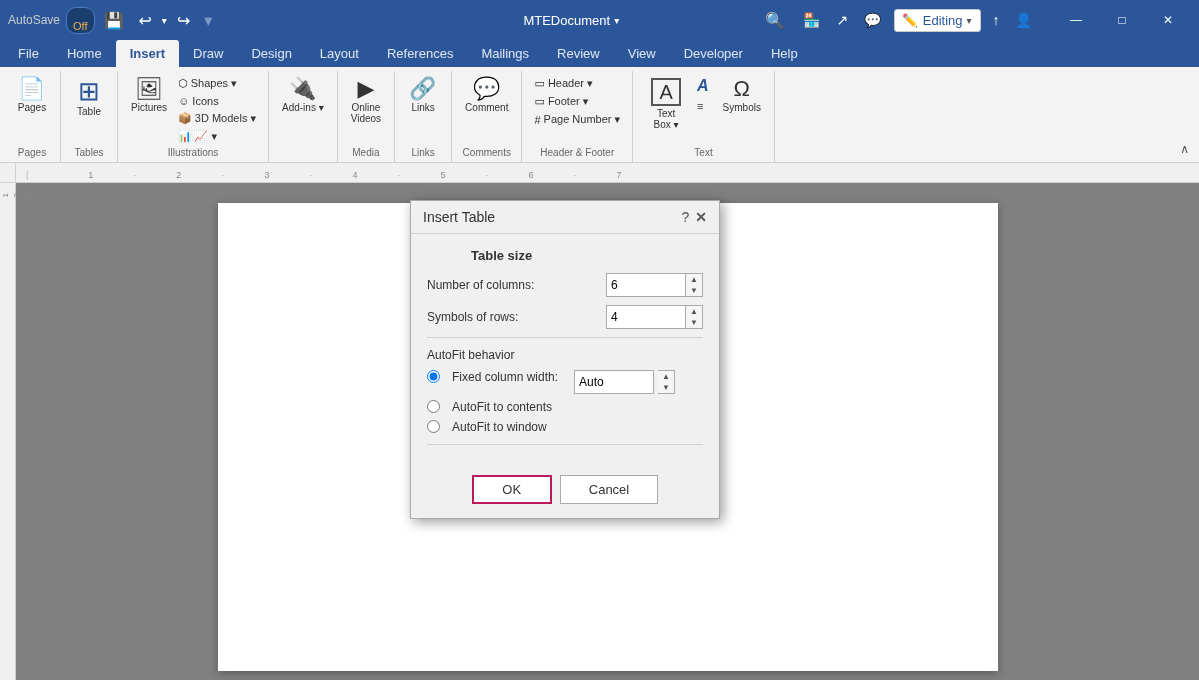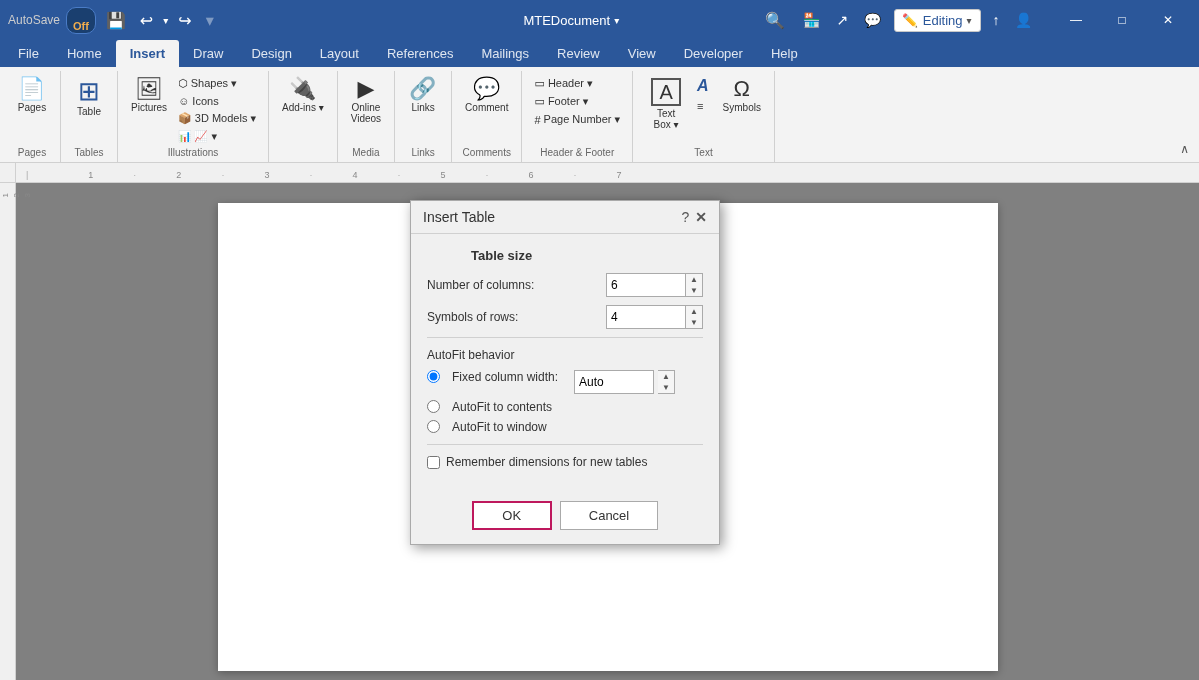--- a/index.html
+++ b/index.html
@@ -19,21 +19,21 @@
       background: #1a3f6f;
       border: 1px solid #4a7cc7;
       border-radius: 10px;
       padding: 1px 6px;
       font-size: 11px;
       color: white;
       display: flex;
       align-items: center;
       gap: 4px;
     }
-    .toggle-off { color: #f0ad4e; font-weight: bold; margin-top: 11px; }
+    .toggle-off { color: #f0ad4e; font-weight: normal; margin-top: 11px; }
     .title-bar-center { flex: 1; text-align: center; font-size: 13px; color: white; display: flex; align-items: center; justify-content: center; gap: 4px; }
     .title-bar-right { flex: 1; display: flex; align-items: center; justify-content: flex-end; gap: 8px; }
     .window-controls { display: flex; gap: 0; margin-left: 8px; }
     .win-btn { width: 46px; height: 40px; display: flex; align-items: center; justify-content: center; color: white; font-size: 12px; cursor: pointer; }
 
     
     .ribbon { background: #f3f3f3; border-bottom: 1px solid #d0d0d0; }
     .ribbon-tabs { background: #2b579a; display: flex; align-items: flex-end; padding-left: 4px; }
     .ribbon-tab {
       padding: 6px 14px;
@@ -470,24 +470,20 @@
         </div>
 
         <div class="radio-row">
           <input type="radio" name="autofit" style="">
           <span>AutoFit to window</span>
         </div>
       </div>
 
       <div class="divider-line"></div>
 
-      <div class="checkbox-row">
-        <input type="checkbox" style="">
-        <span>Remember dimensions for new tables</span>
-      </div>
     </div>
 
     <div class="dialog-footer">
       <button class="btn-ok">OK</button>
       <button class="btn-cancel">Cancel</button>
     </div>
   </div>
 </div>
 
 </body></html>

